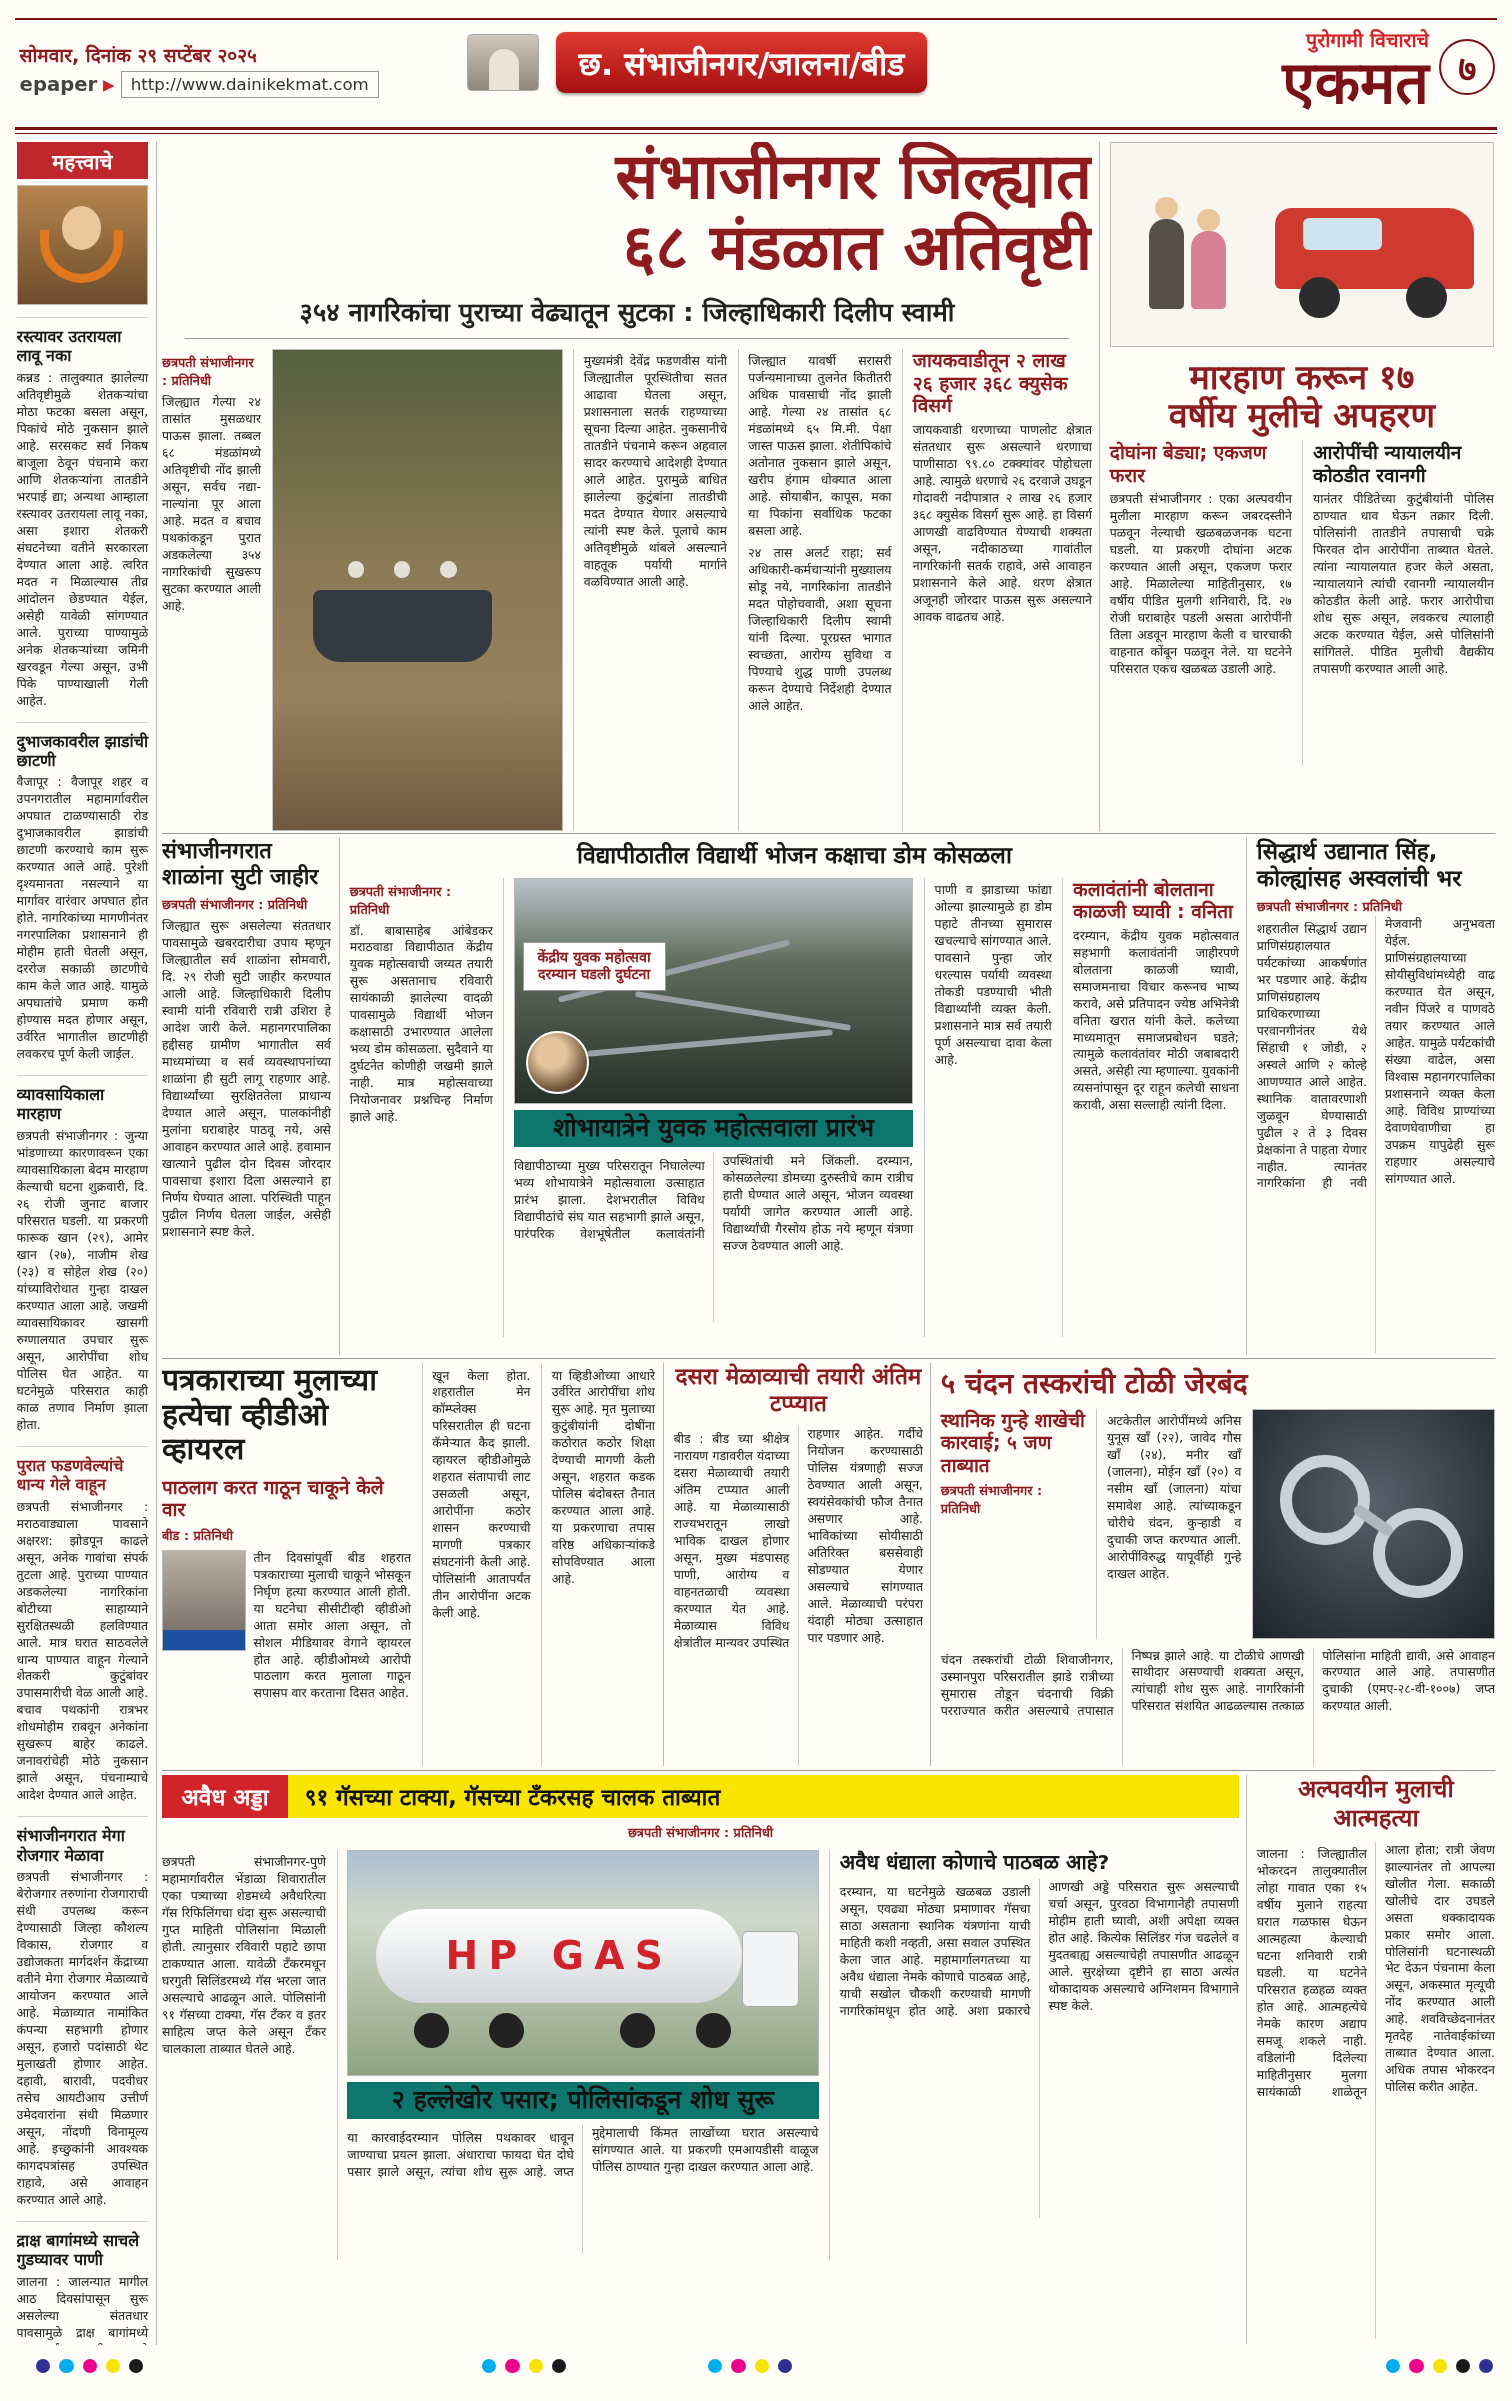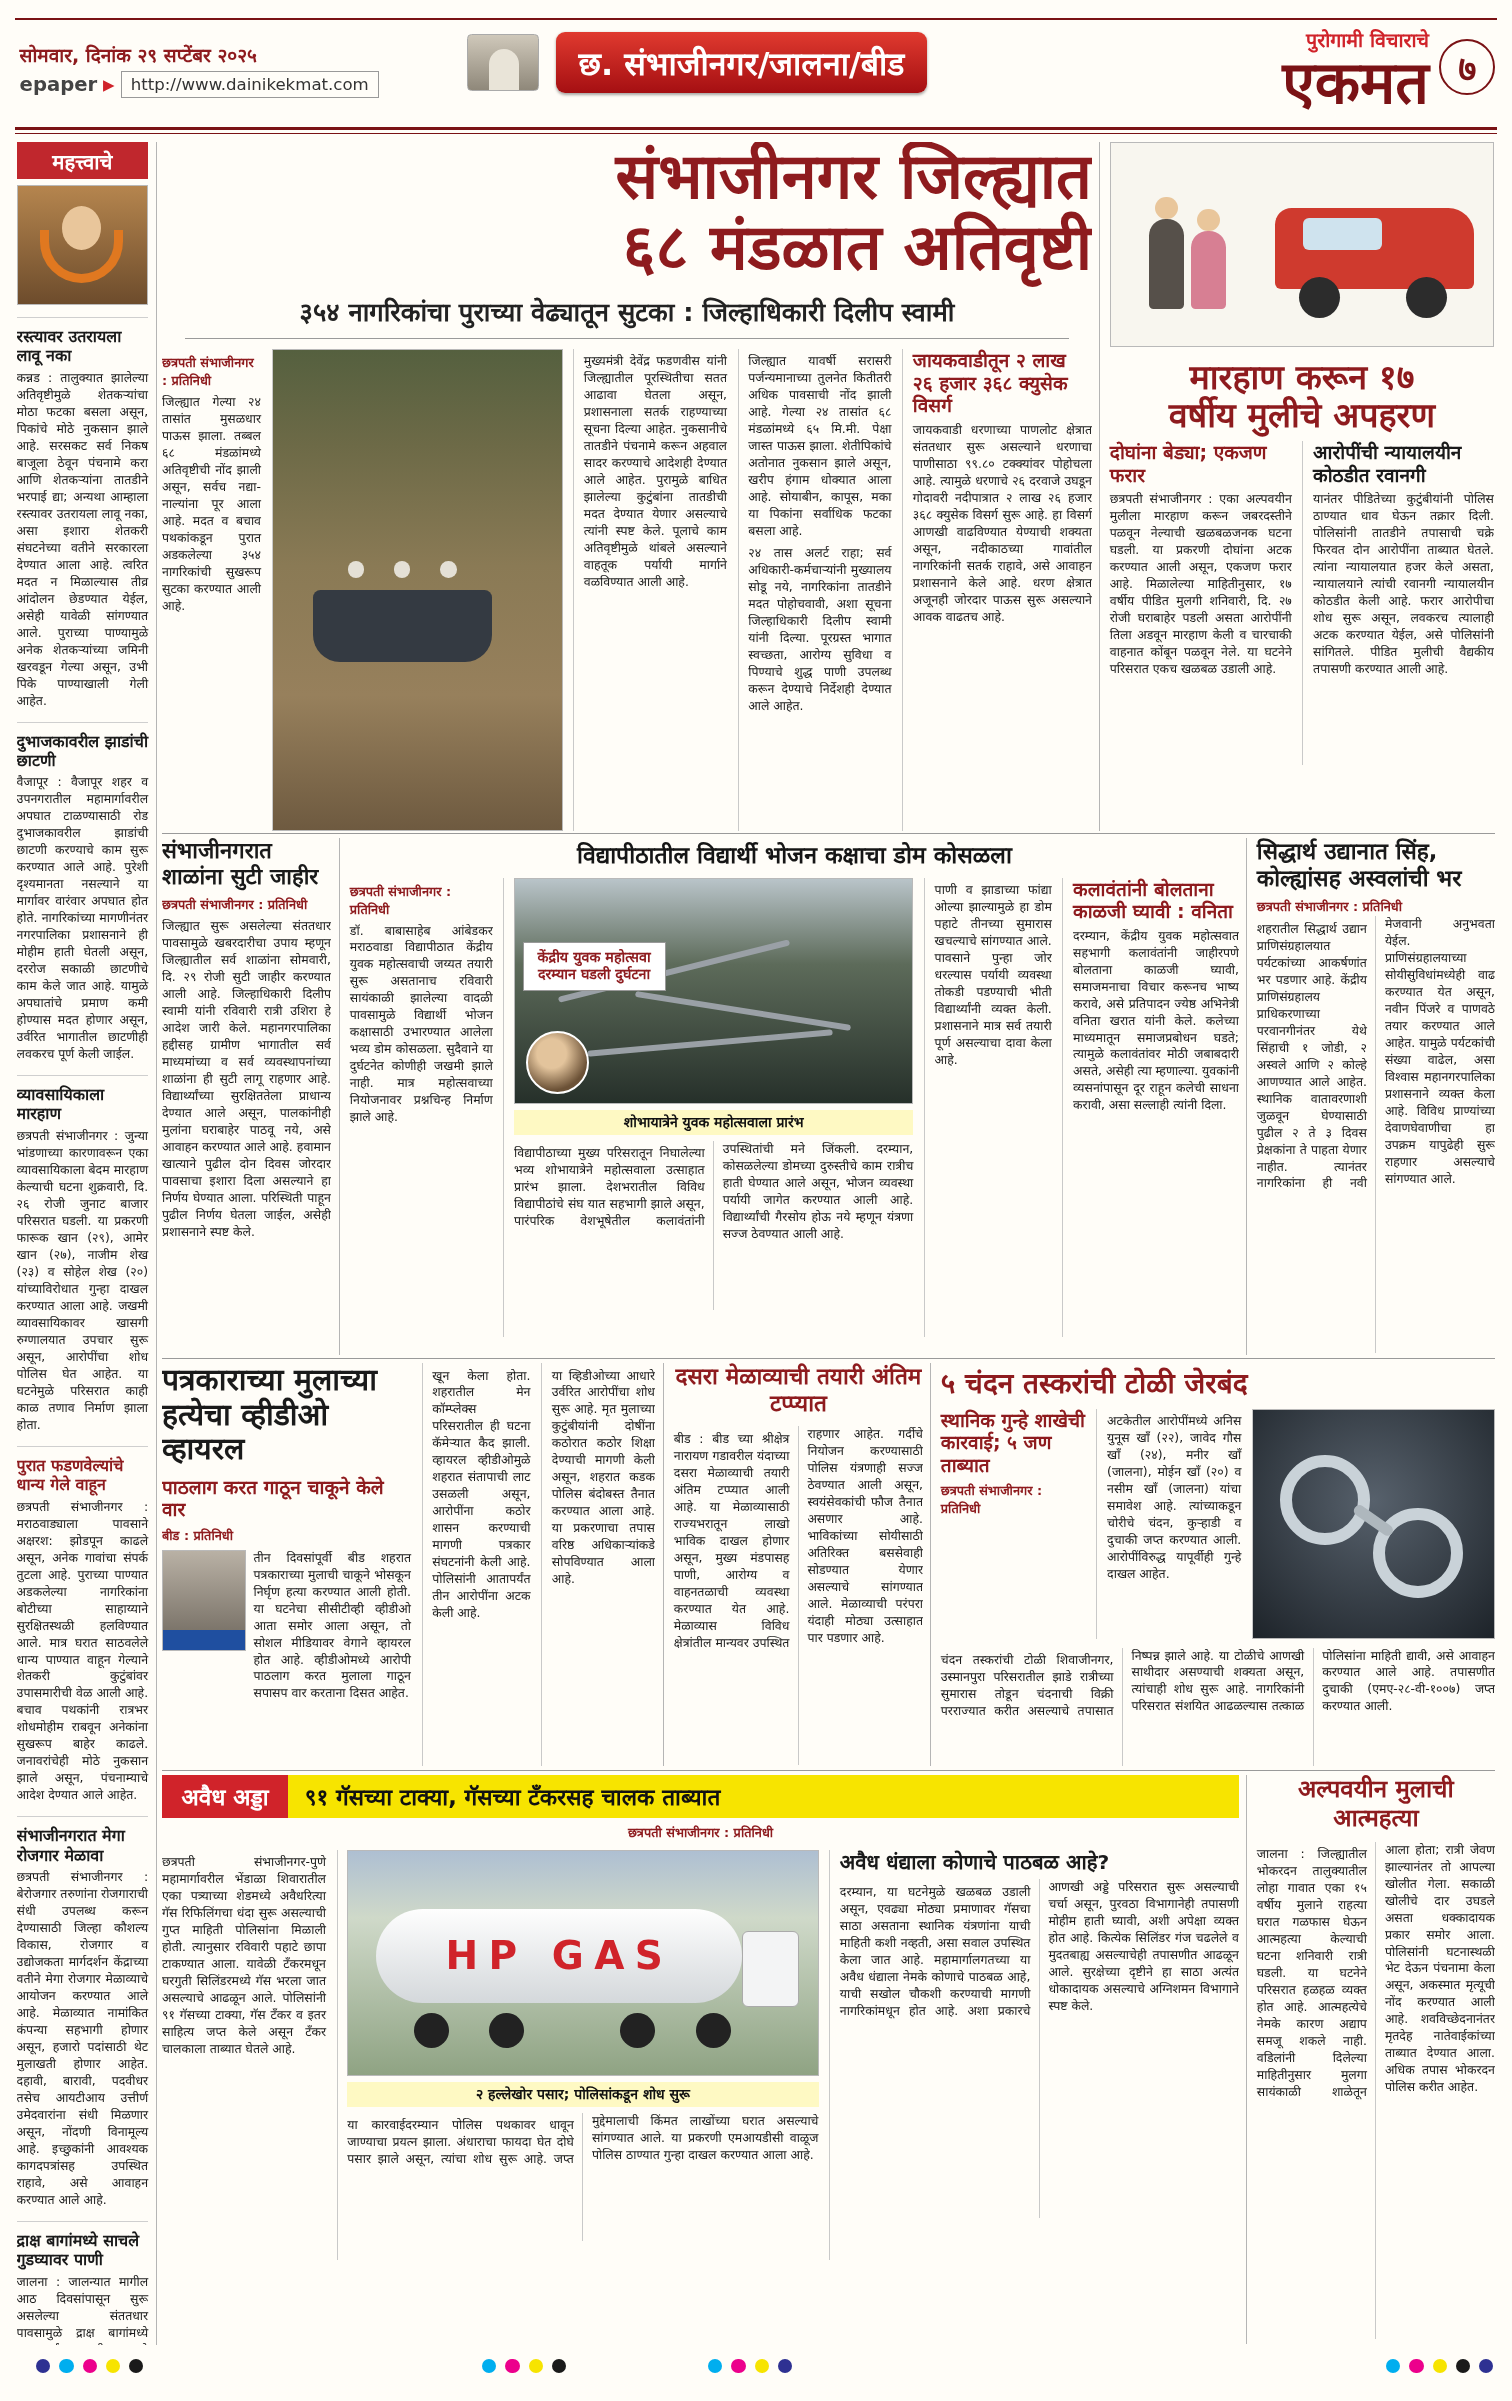--- a/index.html
+++ b/index.html
@@ -13,21 +13,21 @@
   .byline { color:#8e1b1e; font-weight:bold; font-size:12.8px; margin:4.5px 0 1.5px; }
   .byline.center { text-align:center; }
   .hd-maroon { color:#8e1b1e; }
   .sub-h { font-size:19px; line-height:1.2; font-weight:800; margin-bottom:3px; }
   .side-h { font-size:20.3px; line-height:1.25; font-weight:800; margin-bottom:4.5px; }
   .cols { display:flex; gap:10.5px; }
   .tc { flex:0 0 auto; min-width:0; }
   .tc + .tc { border-left:0.8px solid #c9c9c9; padding-left:9.8px; }
   .mc2 { column-count:2; column-gap:18px; column-rule:0.8px solid #c9c9c9; }
   .mc3 { column-count:3; column-gap:18px; column-rule:0.8px solid #c9c9c9; }
-  .ybar { background:#fef9c3; color:#111; font-weight:800; font-size:14px; text-align:center;
+  .ybar { background:#0f766e; color:#111; font-weight:800; font-size:25px; text-align:center;
           padding:4.5px 6px; margin:6px 0; line-height:1.15; }
   
   .topline { position:absolute; left:15px; top:18px; width:1482px; height:2.3px; background:#7a1215; }
   .hdr-rule1 { position:absolute; left:15px; top:127px; width:1482px; height:3px; background:#7a1215; }
   .hdr-rule2 { position:absolute; left:15px; top:133px; width:1482px; height:0.8px; background:#7a1215; }
   .date-line { position:absolute; left:19.6px; top:30px; font-size:19px; font-weight:bold; color:#8e1b1e;margin-top:12px; }
   .epaper-row { position:absolute; left:19.6px; top:71px; display:flex; align-items:center; gap:6px; }
   .epaper-lbl { font-size:19.6px; color:#444; font-weight:bold; }
   .eplay { color:#d0232a; font-size:15px; }
   .urlbox { border:0.8px solid #999; padding:3px 9px; font-size:16.6px; color:#333; }

